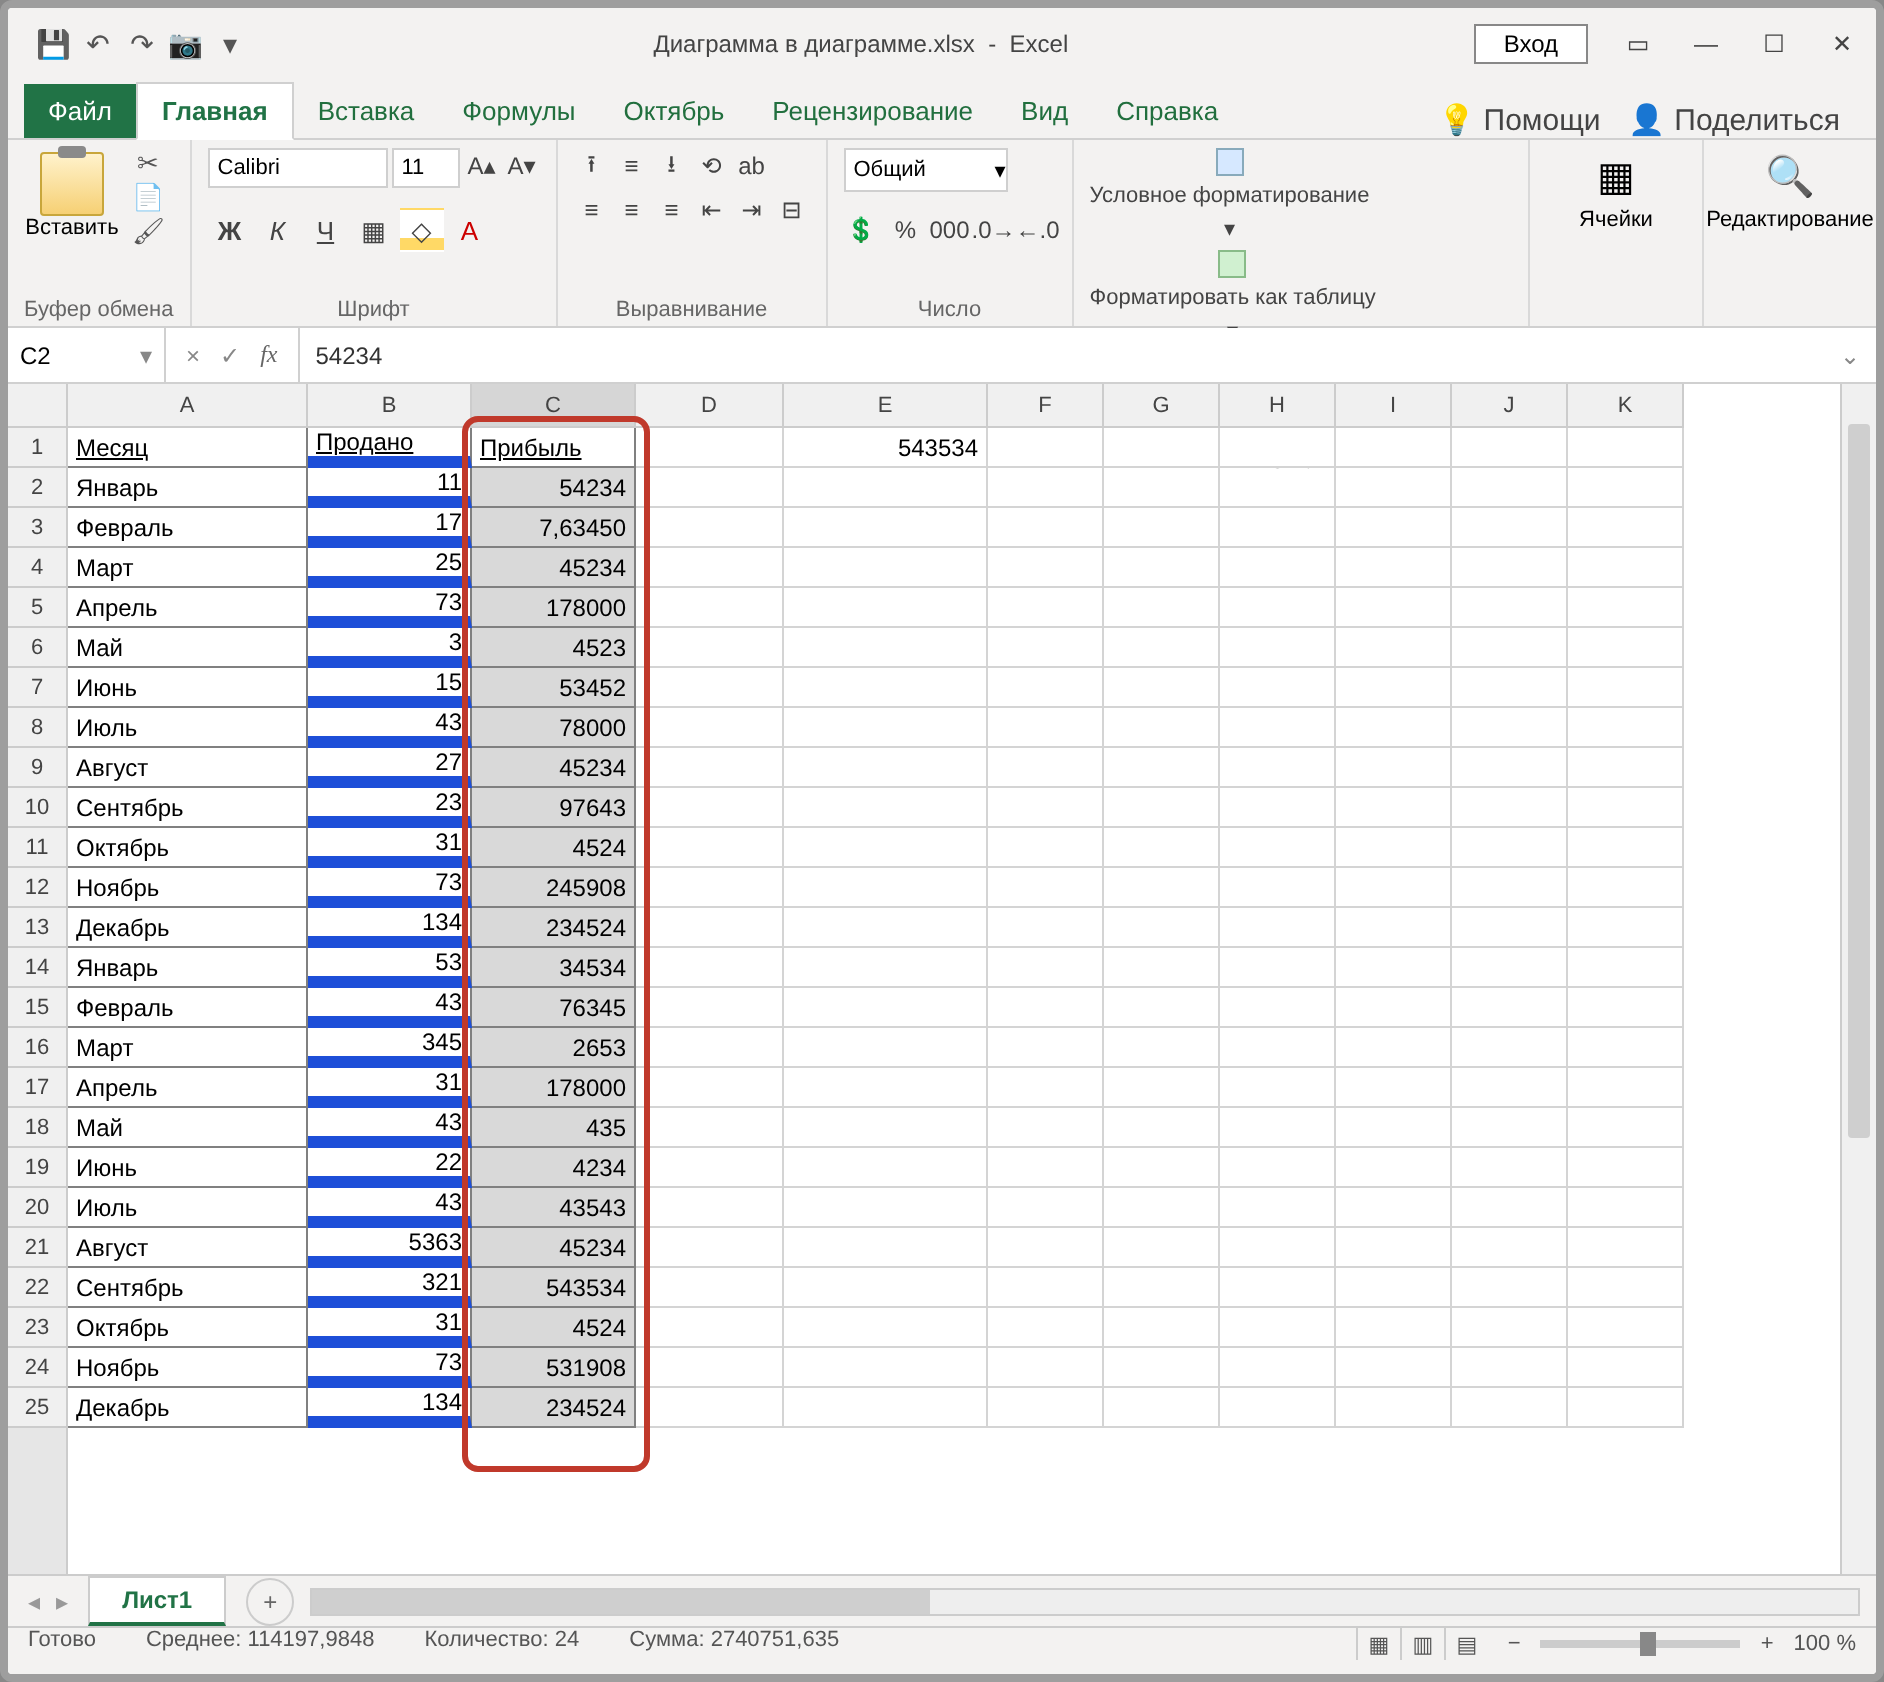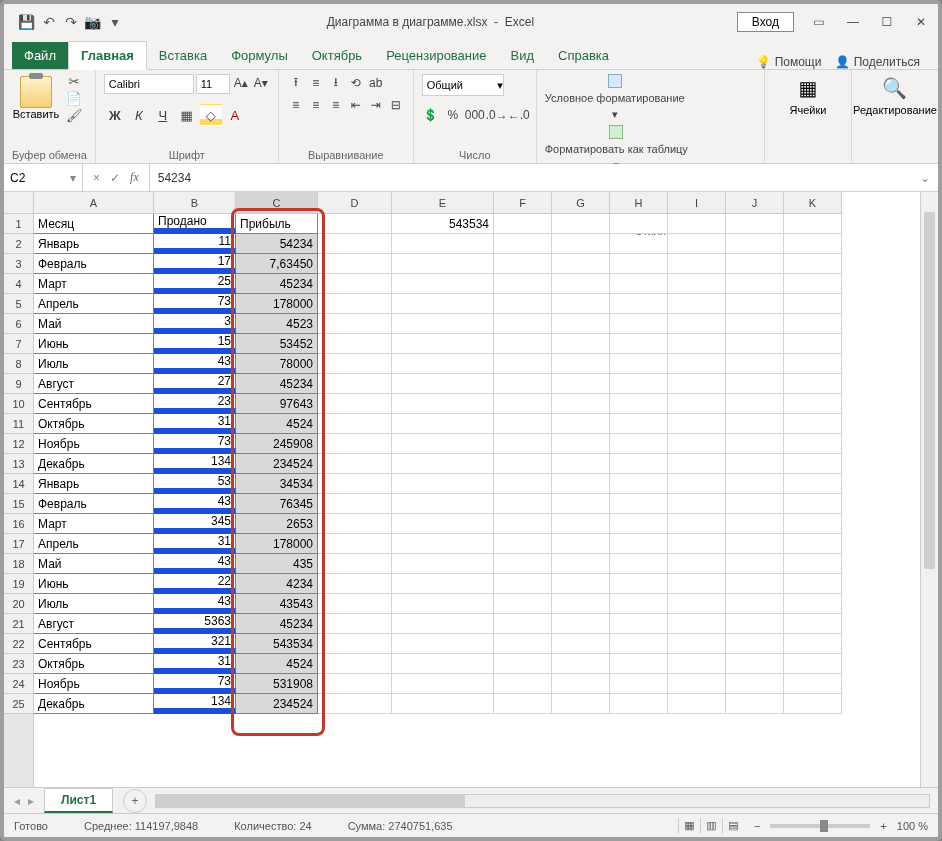--- a/index.html
+++ b/index.html
@@ -9,21 +9,21 @@
 .tb-btn { width: 34px; height: 34px; display: flex; align-items: center; justify-content: center; color: #444; }
 .qat { display: flex; gap: 4px; padding-left: 14px; align-items: center; }
 .qat span { width: 18px; height: 18px; display: inline-flex; align-items: center; justify-content: center; font-size: 14px; color: #555; }
 .title-text { flex: 1; text-align: center; color: #444; }
 .login-btn { border: 1px solid #888; padding: 2px 14px; font-size: 12px; margin-right: 8px; background: #fff; }
 .win-ctrls { display: flex; }
 .tabs { background: #f3f2f1; height: 30px; display: flex; align-items: flex-end; padding: 0 8px; font-size: 13px; color: #216f3e; border-bottom: 1px solid #d0d0d0; }
 .tab { padding: 6px 12px 6px; cursor: default; }
 .tab.file { background: #217346; color: #fff; }
 .tab.active { background: #fff; border: 1px solid #d0d0d0; border-bottom: 1px solid #fff; margin-bottom: -1px; color: #217346; font-weight: 600; }
-.tabs-right { margin-left: auto; display: flex; gap: 14px; padding-right: 10px; font-size: 12px; color: #444; }
+.tabs-right { margin-left: auto; display: flex; gap: 14px; padding-right: 10px; font-size: 15px; color: #444; }
 .ribbon { background: #f3f2f1; height: 94px; border-bottom: 1px solid #d0d0d0; display: flex; font-size: 11px; }
 .group { border-right: 1px solid #d9d9d9; padding: 4px 8px 2px; display: flex; flex-direction: column; justify-content: space-between; }
 .group-body { flex: 1; display: flex; gap: 6px; align-items: flex-start; }
 .group-label { text-align: center; color: #666; font-size: 11px; padding-top: 2px; }
 .paste-btn { display: flex; flex-direction: column; align-items: center; width: 48px; }
 .paste-icon { width: 32px; height: 32px; background: linear-gradient(#fff2cc,#f6d074); border: 1px solid #c8a63b; margin-top: 2px; border-radius: 2px; position: relative; }
 .paste-icon::before { content: ""; position: absolute; top: -4px; left: 8px; width: 14px; height: 6px; background: #8a8a8a; border-radius: 2px; }
 .mini-stack { display: flex; flex-direction: column; gap: 2px; }
 .mini-stack span { font-size: 13px; color: #555; width: 16px; text-align: center; }
 .font-top { display: flex; gap: 2px; }
@@ -61,31 +61,31 @@
 .gridbody { flex: 1; display: flex; flex-direction: column; }
 .row { display: flex; height: 20px; }
 .cell { border-right: 1px solid #d4d4d4; border-bottom: 1px solid #d4d4d4; font-size: 12px; padding: 0 4px; display: flex; align-items: center; overflow: hidden; white-space: nowrap; }
 .cA { width: 120px; border-right: 1px solid #808080; border-bottom: 1px solid #808080; }
 .cB { width: 82px; text-align: left; justify-content: flex-end; border-right: 1px solid #808080; border-bottom: 6px solid #1d4ed8; }
 .cC { width: 82px; text-align: right; justify-content: flex-end; border-right: 1px solid #808080; border-bottom: 1px solid #808080; background: #d9d9d9; }
 .cD { width: 74px; justify-content: flex-end; }
 .cE { width: 102px; justify-content: flex-end; }
 .cRest { width: 58px; }
 .hdr-row .cell { background: #fff; }
-.hdr-row .cA, .hdr-row .cB, .hdr-row .cC { font-weight: normal; justify-content: flex-start; }
+.hdr-row .cA, .hdr-row .cB, .hdr-row .cC { font-weight: normal; justify-content: flex-start; text-decoration: underline; }
 .sel-outline { position: absolute; border: 3px solid #c0392b; border-radius: 8px; pointer-events: none; }
 .scroll-v { width: 18px; background: #f0f0f0; border-left: 1px solid #ccc; display: flex; flex-direction: column; }
 .scroll-v .thumb { background: #cfcfcf; margin: 20px 3px; flex: 0 0 60%; border-radius: 2px; }
 .sheet-tabs { height: 26px; border-top: 1px solid #ccc; background: #f3f2f1; display: flex; align-items: center; font-size: 12px; }
 .nav-arrows { padding: 0 10px; color: #999; display: flex; gap: 8px; }
 .sheet-tab { padding: 4px 16px; background: #fff; border: 1px solid #ccc; border-bottom: 2px solid #217346; color: #217346; font-weight: 600; }
 .add-sheet { width: 24px; height: 24px; border: 1px solid #ccc; border-radius: 50%; display: flex; align-items: center; justify-content: center; margin-left: 10px; color: #666; }
 .hscroll { flex: 1; margin: 0 8px; height: 14px; background: #eee; position: relative; border: 1px solid #ccc; }
 .hscroll .ht { position: absolute; left: 0; width: 40%; top: 0; bottom: 0; background: #cfcfcf; }
-.status { height: 24px; background: #f3f2f1; border-top: 1px solid #ccc; display: flex; align-items: center; font-size: 11px; color: #555; padding: 0 10px; gap: 36px; }
+.status { height: 24px; background: #f3f2f1; border-top: 1px solid #ccc; display: flex; align-items: flex-start; font-size: 11px; color: #555; padding: 0 10px; gap: 25px; }
 .status .right { margin-left: auto; display: flex; align-items: center; gap: 10px; }
 .view-btns span { width: 22px; height: 16px; display: inline-flex; align-items: center; justify-content: center; border-left: 1px solid #ccc; }
 .zoom-slider { width: 100px; height: 4px; background: #ccc; position: relative; }
 .zoom-slider::after { content: ""; position: absolute; left: 50%; top: -4px; width: 8px; height: 12px; background: #888; }
 </style>
 </head>
 <body>
 
 <div class="window">
 

